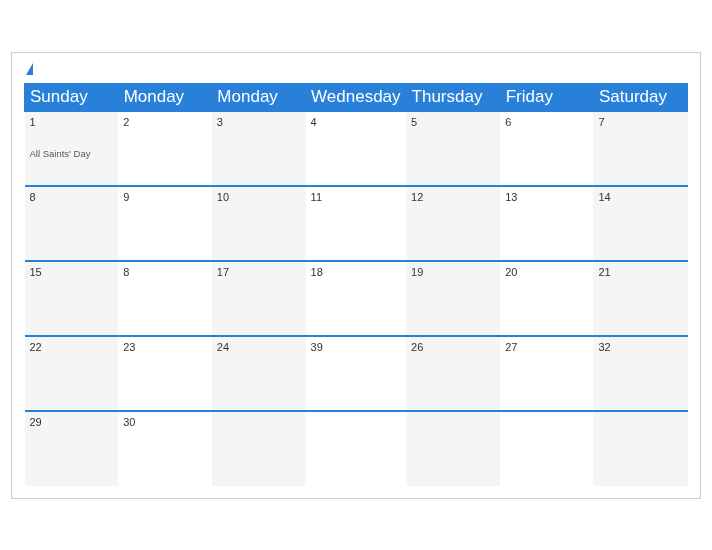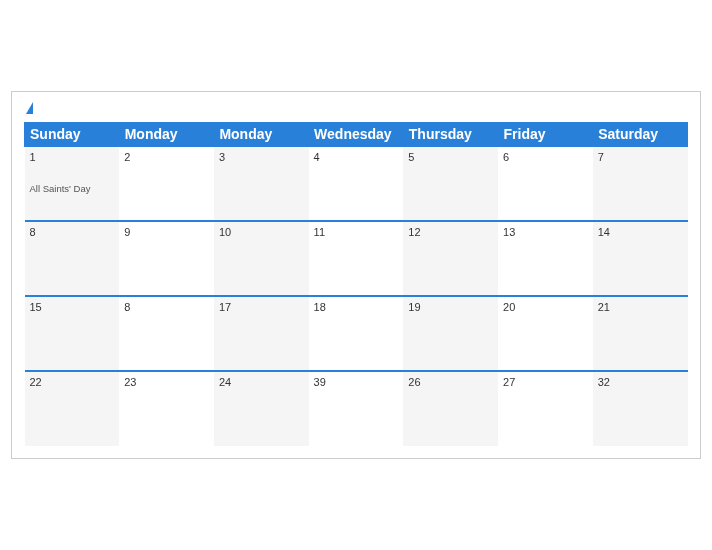--- a/index.html
+++ b/index.html
@@ -65,22 +65,22 @@
       color: #333;
       text-align: right;
     }
     .cal-table {
       width: 100%;
       border-collapse: collapse;
     }
     .cal-table thead tr th {
       background: #2980d9;
       color: #fff;
-      font-size: 14px;
-      font-weight: bold;
+      font-size: 17px;
+      font-weight: normal;
       padding: 3px 5px;
       text-align: left;
       border: 1px solid #2980d9;
     }
     .cal-table tbody tr td {
       border-top: 2px solid #2980d9;
       border-left: none;
       border-right: none;
       border-bottom: none;
       vertical-align: top;
@@ -221,15 +221,28 @@
           <td>
             <span class="day-num">26</span>
           </td>
           <td>
             <span class="day-num">27</span>
           </td>
           <td>
             <span class="day-num">32</span>
           </td>
         </tr>
+        <tr>
+          <td>
+            <span class="day-num">29</span>
+          </td>
+          <td>
+            <span class="day-num">30</span>
+          </td>
+          <td></td>
+          <td></td>
+          <td></td>
+          <td></td>
+          <td></td>
+        </tr>
       </tbody>
   </table>
 </div>
 
 </body></html>

